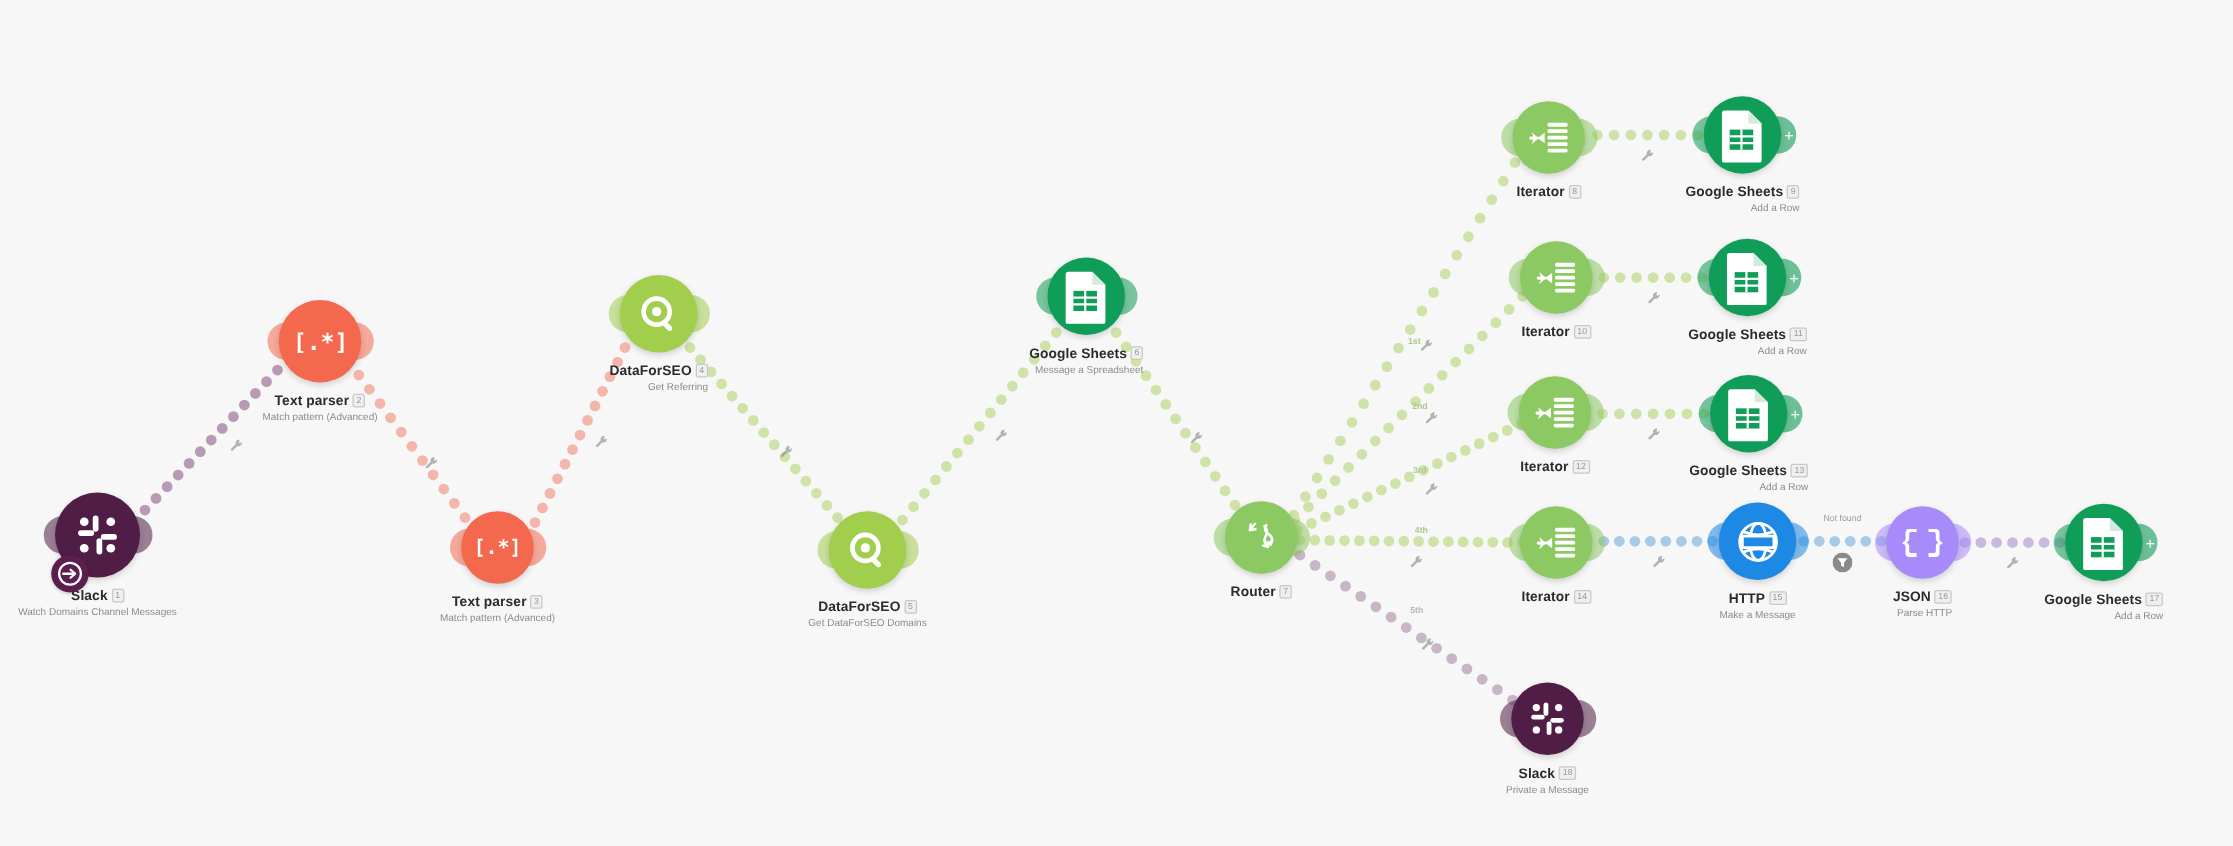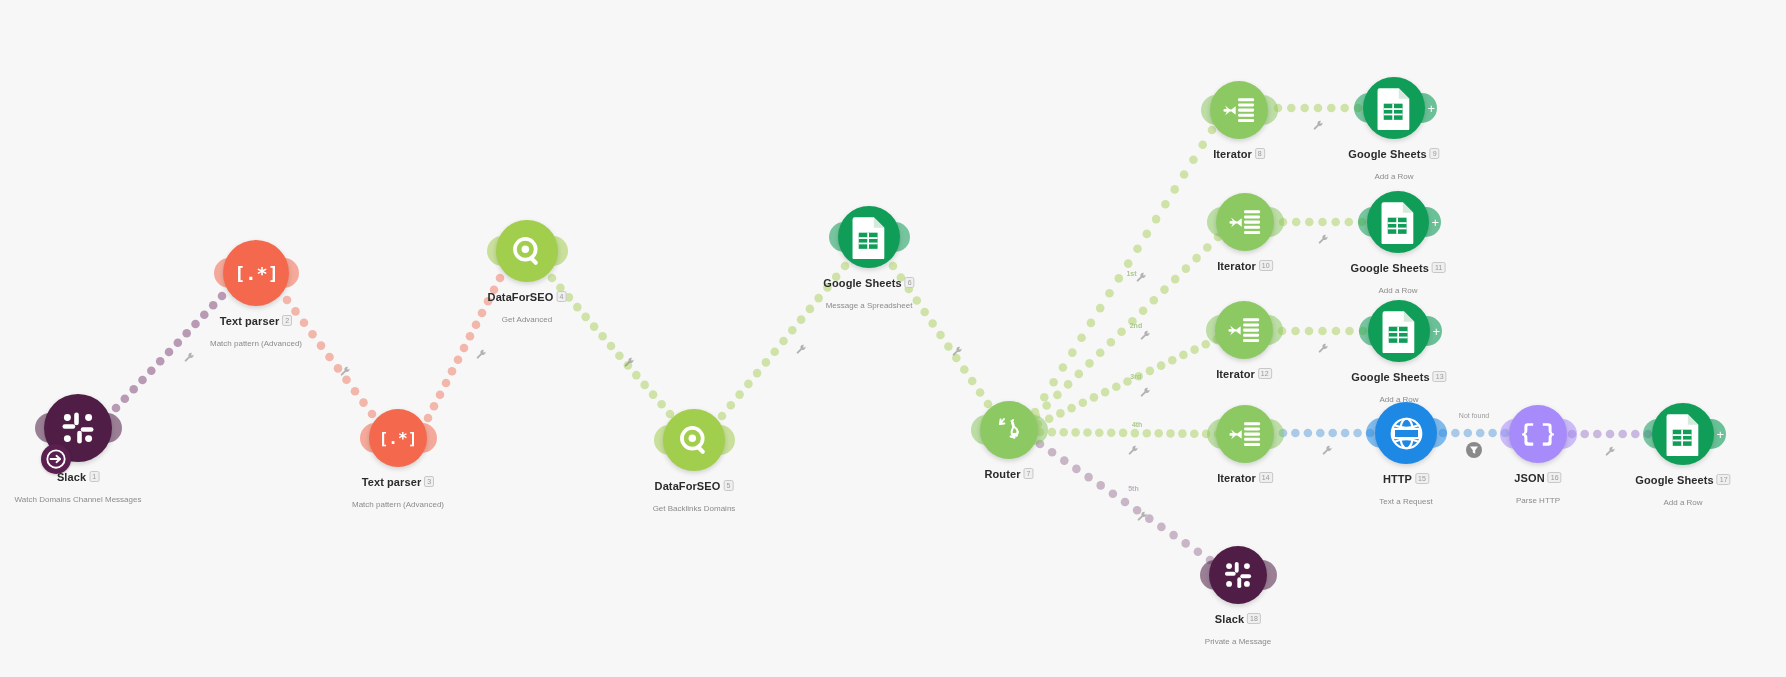--- a/index.html
+++ b/index.html
@@ -68,21 +68,22 @@
     font-size: 11px;
     font-weight: bold;
     color: #2b2b2b;
     letter-spacing: 0.1px;
     line-height: 13px;
   }
   .label .sub {
     font-size: 8px;
     color: #8b8b8b;
     line-height: 10px;
-    margin-top: 11px;
+    margin-top: 1px;
+    text-align: right;
   }
   .badge {
     display: inline-block;
     border: 1px solid #c8c8c8;
     background: #efefef;
     color: #9a9a9a;
     font-size: 7px;
     line-height: 8px;
     padding: 1px 2px 0 2px;
     border-radius: 2px;
@@ -452,36 +453,36 @@
         <div class="stub right" style="background: rgb(162, 206, 78); left: 26px;"></div>
         <div class="bulb" style="width: 62px; height: 62px; background: rgb(162, 206, 78);">
           <svg width="35" height="35" viewBox="0 0 32 32">
         <circle cx="14" cy="14" r="9.5" fill="none" stroke="#fff" stroke-width="3.4"></circle>
         <circle cx="14" cy="14" r="3.4" fill="#fff"></circle>
         <rect x="19.5" y="19.5" width="9.5" height="3.8" rx="1.9" fill="#fff" transform="rotate(45 19.5 19.5)"></rect>
           </svg>
         </div>
         <div class="label" style="top: 40px;">
           <div class="title">DataForSEO<span class="badge">4</span></div>
-          <div class="sub">Get Advanced</div>
+          <div class="sub">Get Referring</div>
         </div>
       </div>
       <div class="node" style="left: 694px; top: 440px;">
         <div class="stub left" style="background: rgb(162, 206, 78); left: -40px;"></div>
         <div class="stub right" style="background: rgb(162, 206, 78); left: 26px;"></div>
         <div class="bulb" style="width: 62px; height: 62px; background: rgb(162, 206, 78);">
           <svg width="35" height="35" viewBox="0 0 32 32">
         <circle cx="14" cy="14" r="9.5" fill="none" stroke="#fff" stroke-width="3.4"></circle>
         <circle cx="14" cy="14" r="3.4" fill="#fff"></circle>
         <rect x="19.5" y="19.5" width="9.5" height="3.8" rx="1.9" fill="#fff" transform="rotate(45 19.5 19.5)"></rect>
           </svg>
         </div>
         <div class="label" style="top: 40px;">
           <div class="title">DataForSEO<span class="badge">5</span></div>
-          <div class="sub">Get Backlinks Domains</div>
+          <div class="sub">Get DataForSEO Domains</div>
         </div>
       </div>
       <div class="node" style="left: 869px; top: 237px;">
         <div class="stub left" style="background: rgb(15, 157, 88); left: -40px;"></div>
         <div class="stub right" style="background: rgb(15, 157, 88); left: 26px;"></div>
         <div class="bulb" style="width: 62px; height: 62px; background: rgb(15, 157, 88);">
           <svg width="35" height="44.800000000000004" viewBox="0 0 26 33">
         <path d="M2 1.6h14.2L24 9.4v22A1.6 1.6 0 0 1 22.4 33H2A1.6 1.6 0 0 1 .4 31.4V3.2A1.6 1.6 0 0 1 2 1.6Z" fill="#fff"></path>
         <path d="M16.2 1.6 24 9.4h-7.8Z" fill="#d6e9dd"></path>
         <rect x="5" y="13" width="14" height="12" fill="#0f9d58"></rect>
@@ -666,21 +667,21 @@
         <ellipse cx="16" cy="16" rx="6.2" ry="13.5"></ellipse>
         <line x1="2.5" y1="16" x2="29.5" y2="16"></line>
         <path d="M5 8.5 q11 4.6 22 0"></path>
             <path d="M5 23.5 q11 -4.6 22 0"></path>
         <rect x="4.5" y="11.8" width="23" height="8.4" fill="#1e88e5" stroke="none"></rect>
         <rect x="4.5" y="11.8" width="23" height="8.4" fill="none" stroke="#fff" stroke-width="2"></rect>
       </svg>
         </div>
         <div class="label" style="top: 40px;">
           <div class="title">HTTP<span class="badge">15</span></div>
-          <div class="sub">Text a Request</div>
+          <div class="sub">Make a Message</div>
         </div>
       </div>
       <div class="node" style="left: 1538px; top: 434px;">
         <div class="stub left" style="background: rgb(167, 139, 250); left: -38px;"></div>
         <div class="stub right" style="background: rgb(167, 139, 250); left: 24px;"></div>
         <div class="bulb" style="width: 58px; height: 58px; background: rgb(167, 139, 250);">
           <svg width="32" height="24.96" viewBox="0 0 40 30" fill="#fff">
         <path d="M14 1 H7 a4 4 0 0 0 -4 4 v6 a3 3 0 0 1 -3 3 v2 a3 3 0 0 1 3 3 v6 a4 4 0 0 0 4 4 h7 v-4 H8.5 a1.8 1.8 0 0 1 -1.8 -1.8 V18 a4 4 0 0 0 -2.6 -3.7 A4 4 0 0 0 6.7 10.5 V5.8 A1.8 1.8 0 0 1 8.5 4 H14 Z"></path>
         <path d="M26 1 h7 a4 4 0 0 1 4 4 v6 a3 3 0 0 0 3 3 v2 a3 3 0 0 0 -3 3 v6 a4 4 0 0 1 -4 4 h-7 v-4 h5.5 a1.8 1.8 0 0 0 1.8 -1.8 V18 a4 4 0 0 1 2.6 -3.7 A4 4 0 0 1 33.3 10.5 V5.8 A1.8 1.8 0 0 0 31.5 4 H26 Z"></path>
           </svg>

